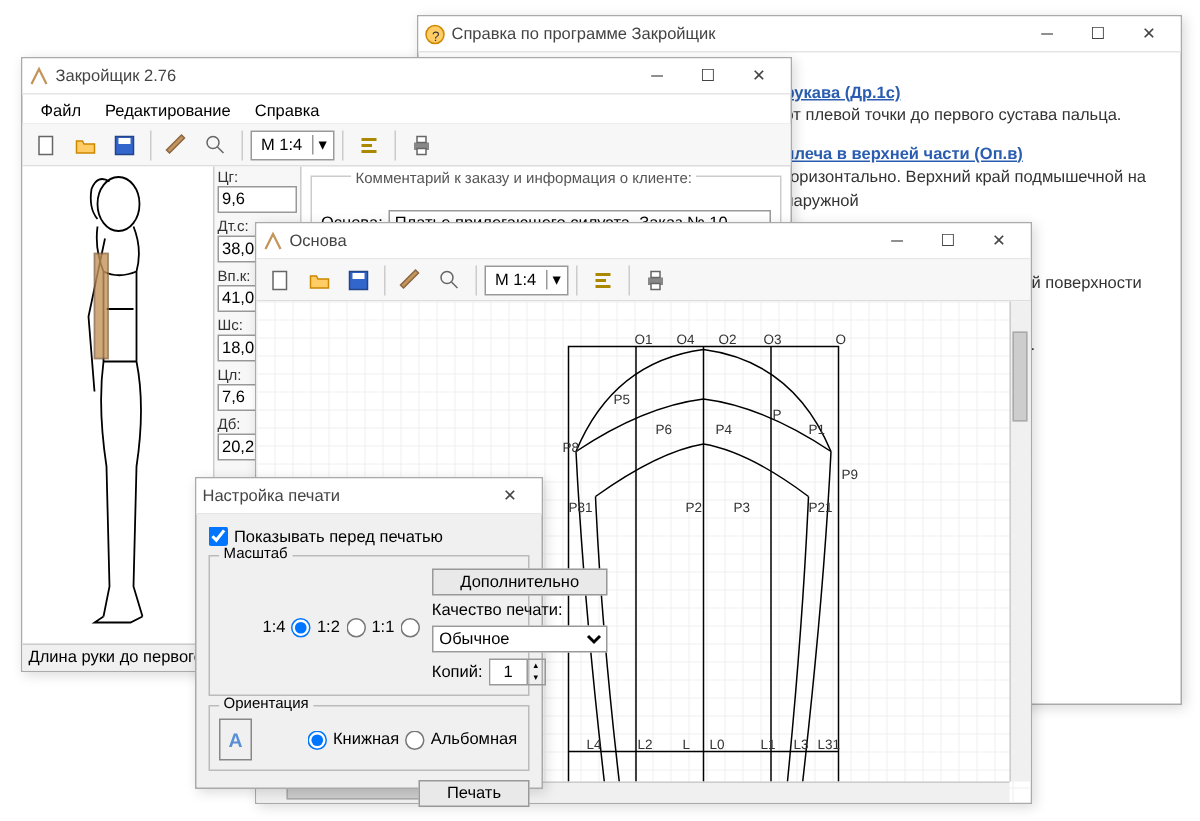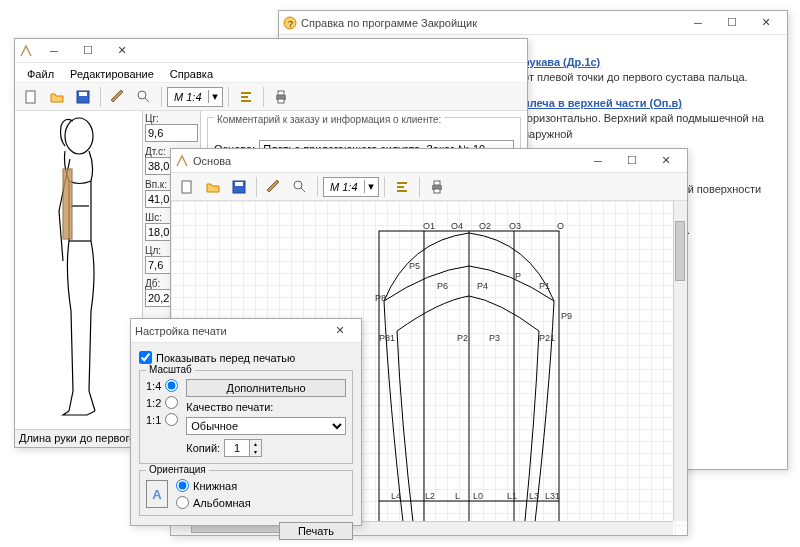--- a/index.html
+++ b/index.html
@@ -11,44 +11,44 @@
   .titlebar .title { flex: 1; font-size: 11px; color: #444; }
   .titlebar .wbtn { width: 34px; height: 20px; display: flex; align-items: center; justify-content: center; color: #444; cursor: pointer; }
 
   .menubar { display: flex; align-items: flex-end; height: 20px; padding: 0 4px; border-bottom: 1px solid #eee; }
   .menubar span { padding: 2px 8px; cursor: pointer; }
 
   .toolbar { display: flex; align-items: center; height: 28px; padding: 0 4px; border-bottom: 1px solid #ddd; gap: 2px; background: #f7f7f7; }
   .tbtn { width: 24px; height: 24px; display: flex; align-items: center; justify-content: center; border: 1px solid transparent; cursor: pointer; }
   .tsep { width: 1px; height: 20px; background: #ccc; margin: 0 3px; }
   .scalebox { display: flex; align-items: center; border: 1px solid #999; height: 20px; background: #fff; }
-  .scalebox .sval { padding: 0 6px; font-style: italic; }
+  .scalebox .sval { padding: 0 6px; }
   .scalebox .sarrow { width: 14px; text-align: center; border-left: 1px solid #999; cursor: pointer; }
 
   .main-body { display: flex; height: calc(100% - 72px); }
   .figure-panel { width: 128px; border-right: 1px solid #ccc; background: #fff; position: relative; }
   .measure-panel { width: 58px; border-right: 1px solid #ccc; background: #f7f7f7; padding: 2px; }
   .mrow { margin-bottom: 4px; }
   .mlabel { font-size: 10px; color: #333; }
   .minput { width: 100%; height: 18px; border: 1px solid #999; background: #fff; padding: 0 2px; }
   .statusbar { position: absolute; bottom: 0; left: 0; right: 0; height: 18px; border-top: 1px solid #ccc; padding: 2px 4px; background: #f0f0f0; overflow: hidden; white-space: nowrap; }
   .fieldset { border: 1px solid #ccc; padding: 6px; margin: 2px; }
-  .fieldset-label { font-size: 10px; color: #555; position: relative; top: -11px; background: #fff; padding: 0 3px; display: inline-block; }
+  .fieldset-label { font-size: 10px; color: #555; position: relative; top: -11px; background: #fff; padding: 0 3px; display: inline-block; margin-left: 20px; }
 
   
   .help-content { padding: 10px 14px; color: #333; line-height: 1.4; overflow: hidden; }
   .help-link { color: #2a5db0; text-decoration: underline; font-weight: bold; display: block; margin-top: 10px; }
 
   
   .dlg-body { padding: 8px; }
   .chkrow { display: flex; align-items: center; gap: 4px; margin-bottom: 6px; }
   .grp { border: 1px solid #bbb; padding: 8px 6px 6px; margin-bottom: 6px; position: relative; }
   .grp-title { position: absolute; top: -7px; left: 6px; background: #f0f0f0; padding: 0 3px; font-size: 10px; }
   .scale-opts { display: flex; gap: 8px; }
-  .scale-col { display: flex; flex-direction: column; gap: 4px; }
+  .scale-col { display: flex; gap: 4px; margin-left: 29px; }
   .radio-row { display: flex; align-items: center; gap: 4px; }
   .btn { border: 1px solid #999; background: #e9e9e9; padding: 2px 18px; cursor: pointer; }
   .right-col { display: flex; flex-direction: column; gap: 4px; }
   .smallsel { border: 1px solid #999; height: 18px; background: #fff; }
   .spin { display: inline-flex; border: 1px solid #999; height: 18px; }
   .spin input { width: 24px; border: none; text-align: center; }
   .spin .spinbtns { display: flex; flex-direction: column; }
   .spin .spinbtns div { width: 12px; height: 8px; border-left: 1px solid #999; font-size: 6px; text-align: center; line-height: 8px; cursor: pointer; }
   .orient-box { display: flex; align-items: center; gap: 8px; }
   .page-icon { width: 22px; height: 28px; border: 1px solid #888; display: flex; align-items: center; justify-content: center; color: #5a8fd6; font-size: 13px; font-weight: bold; }
@@ -93,20 +93,21 @@
   </div>
 </div>
 
 <div class="window" style="left:14px; top:38px; width:514px; height:410px;">
   <div class="titlebar">
     <span class="icon">
       <svg width="14" height="14">
           <path d="M2 12 L7 2 L12 12" stroke="#c4945a" fill="none" stroke-width="1.5"></path>
         </svg>
     </span>
+    <span class="title">Закройщик 2.76</span>
     <span class="wbtn">─</span>
     <span class="wbtn">☐</span>
     <span class="wbtn close">✕</span>
   </div>
   <div class="menubar">
     <span>Файл</span>
     <span>Редактирование</span>
     <span>Справка</span>
   </div>
   <div class="toolbar">

